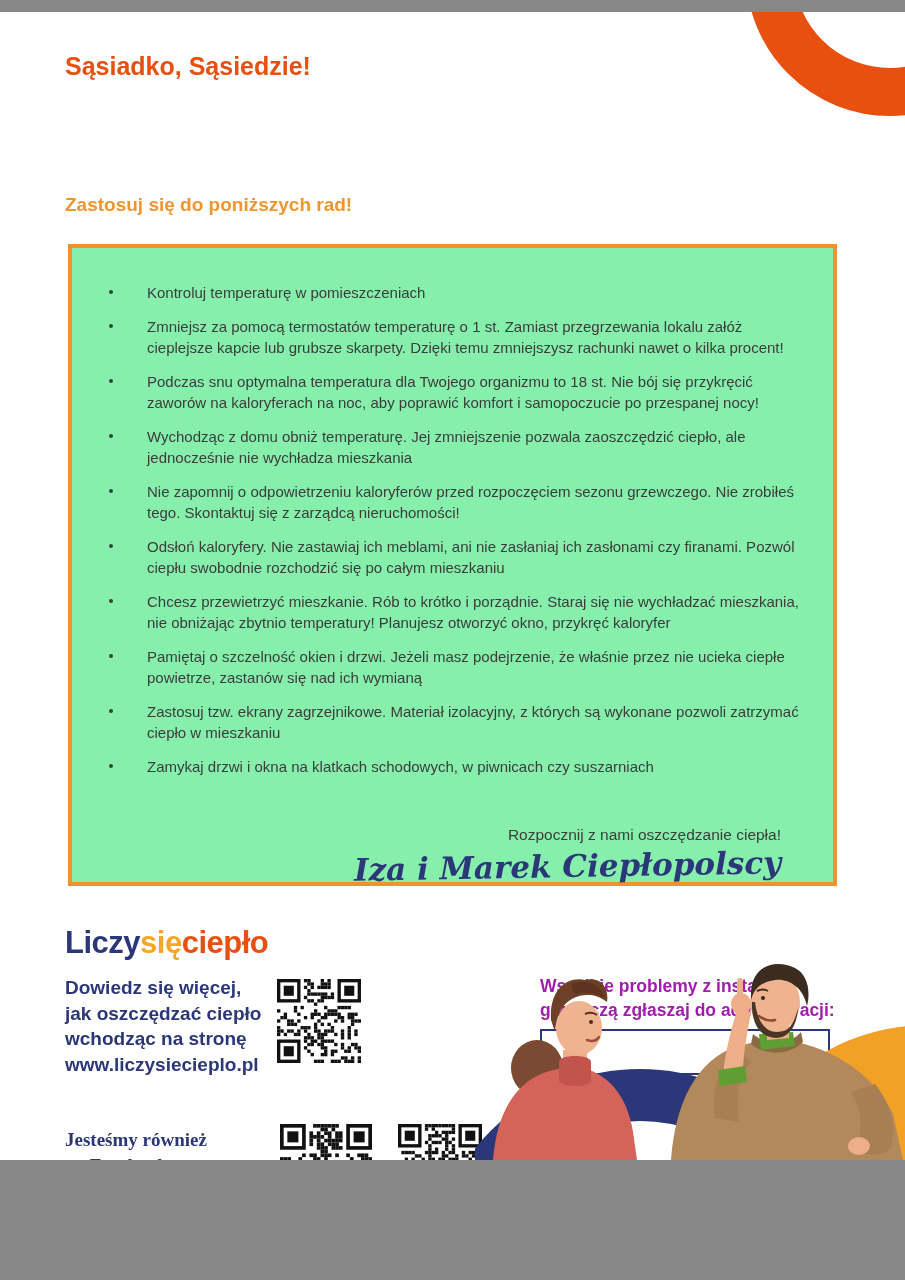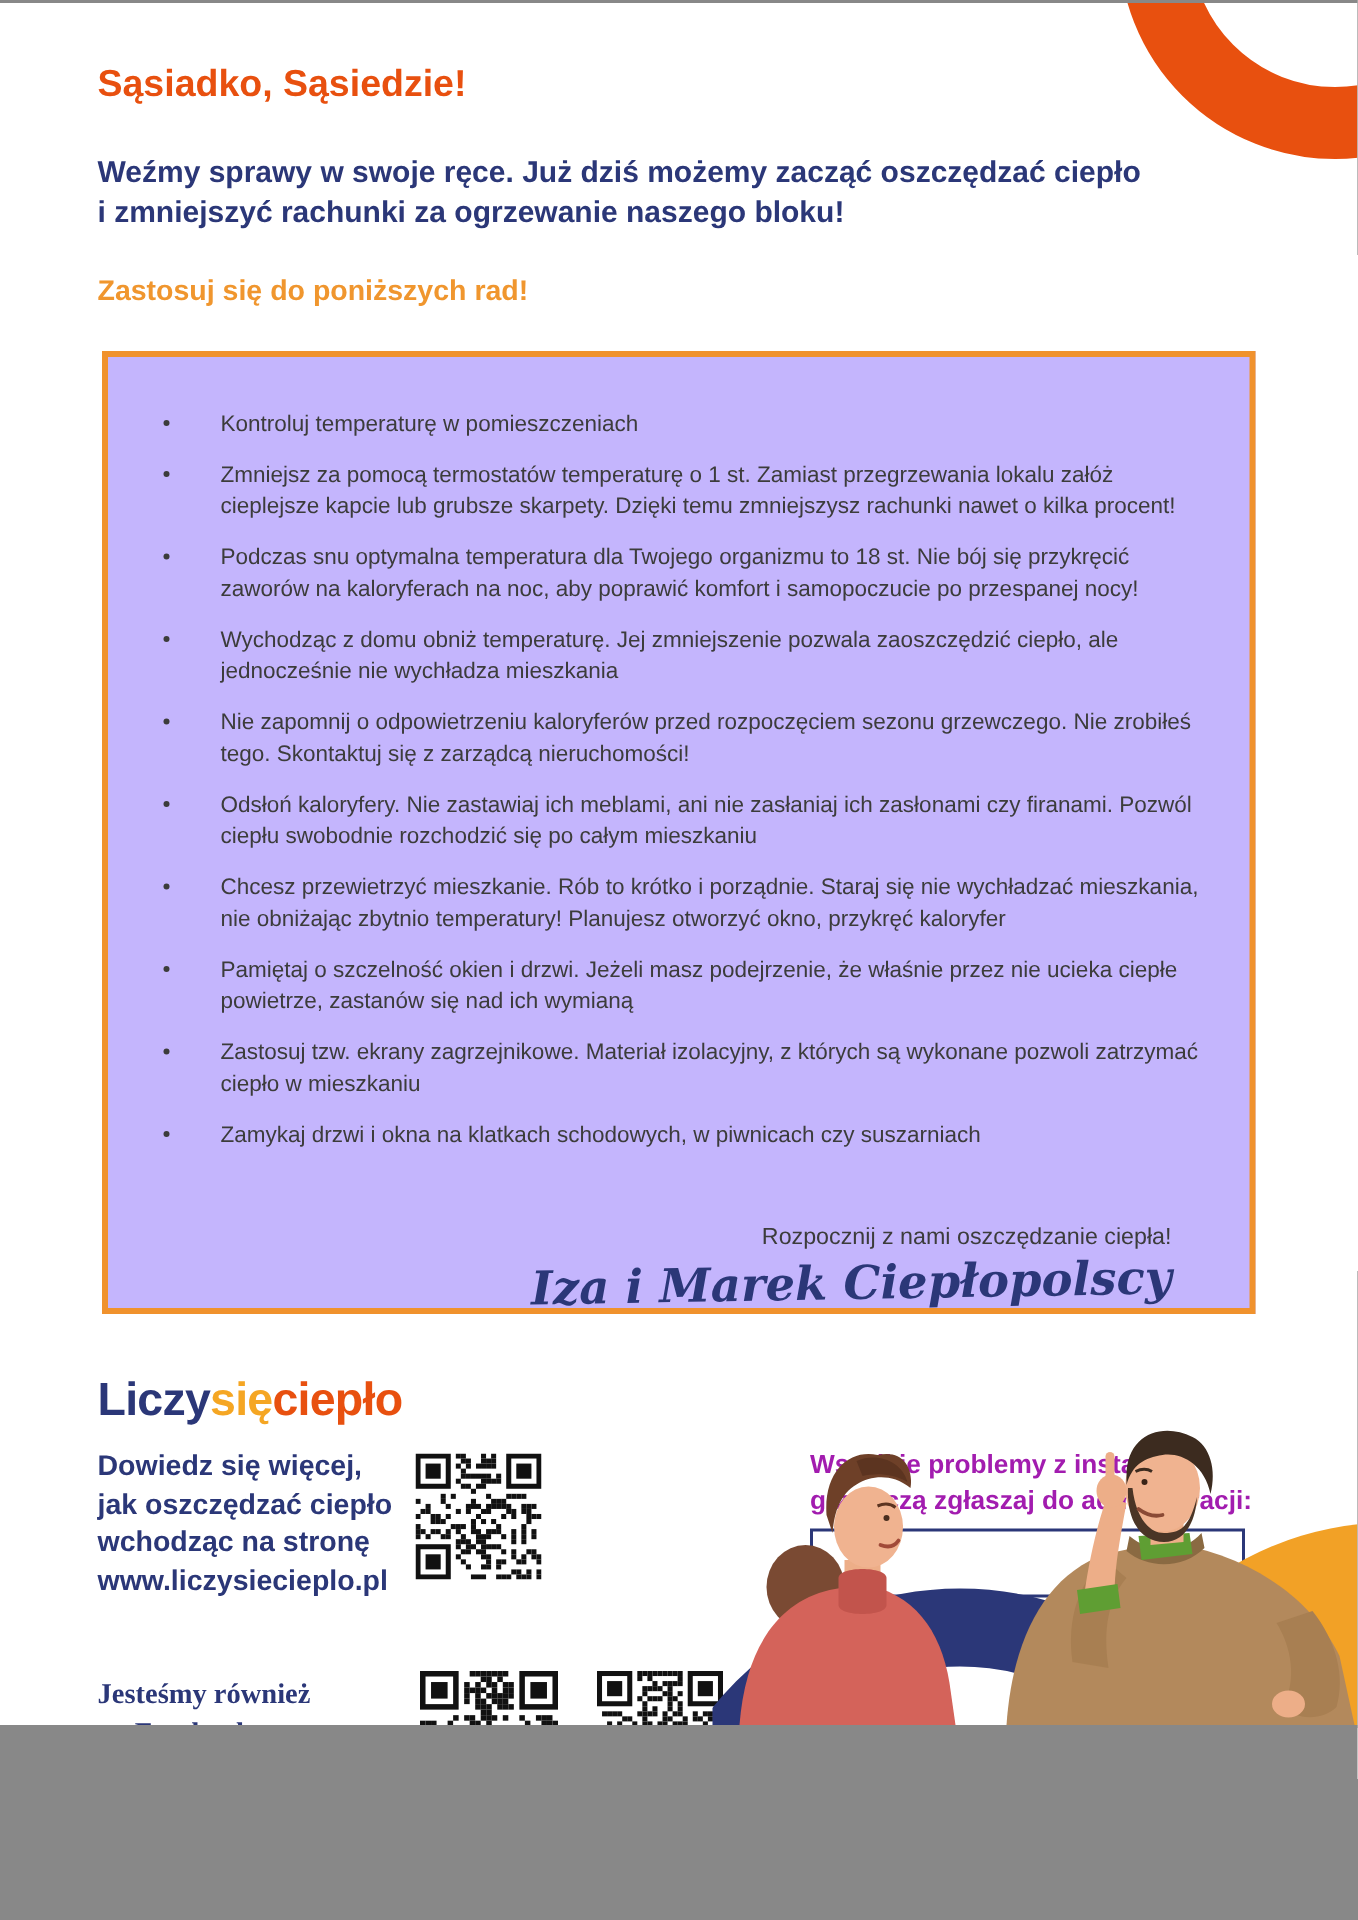--- a/index.html
+++ b/index.html
@@ -1,31 +1,31 @@
 <!DOCTYPE html>
 <html lang="pl"><head>
 <meta charset="utf-8">
 <style>
   html,body{margin:0;padding:0;background:#888;}
   .page{
     position:relative;width:905px;height:1148px;background:#ffffff;
-    margin:2px auto;overflow:hidden;
+    margin:12px auto;overflow:hidden;
     font-family:"Liberation Sans","DejaVu Sans",sans-serif;
   }
   .preline{white-space:pre-line;}
   
   .corner-arc{position:absolute;top:0;right:0;pointer-events:none;}
   
   .h-main{position:absolute;left:65px;top:40px;font-size:25px;font-weight:bold;color:#E8500F;}
   .h-intro{position:absolute;left:65px;top:100px;width:760px;font-size:20px;font-weight:bold;color:#2B3778;line-height:1.35;}
   .h-sub{position:absolute;left:65px;top:182px;font-size:19px;font-weight:bold;color:#F0962E;}
   
   .advice-box{
     position:absolute;left:68px;top:232px;width:769px;height:642px;
-    border:4px solid #F0922D;background:#c4b5fd;box-sizing:border-box;
+    border:4px solid #F0922D;background:#86efac;box-sizing:border-box;
     padding:34px 30px 0 37px;
   }
   .advice-list{list-style:none;margin:0;padding:0;max-width:690px;}
   .advice-list li{
     position:relative;padding-left:38px;margin-bottom:13px;
     font-size:15px;line-height:21px;color:#3C3C3B;
   }
   .advice-list li .dot{
     position:absolute;left:0;top:8px;width:4px;height:4px;border-radius:50%;background:#3C3C3B;
   }
@@ -60,22 +60,20 @@
 </head>
 <body>
 
 <div class="page">
 
   <svg class="corner-arc" viewBox="0 0 210 120" width="210" height="120" aria-hidden="true">
     <circle cx="195" cy="-40" r="120" fill="none" stroke="#E8500F" stroke-width="48"></circle>
   </svg>
 
   <div class="h-main">Sąsiadko, Sąsiedzie!</div>
-  <div class="h-intro preline">Weźmy sprawy w swoje ręce. Już dziś możemy zacząć oszczędzać ciepło
-i zmniejszyć rachunki za ogrzewanie naszego bloku!</div>
   <div class="h-sub">Zastosuj się do poniższych rad!</div>
 
   <div class="advice-box">
     <ul class="advice-list">
       <li><span class="dot"></span><span>Kontroluj temperaturę w pomieszczeniach</span></li>
       <li><span class="dot"></span><span>Zmniejsz za pomocą termostatów temperaturę o 1 st. Zamiast przegrzewania lokalu załóż cieplejsze kapcie lub grubsze skarpety.  Dzięki temu zmniejszysz rachunki nawet o kilka procent!</span></li>
       <li><span class="dot"></span><span>Podczas snu optymalna temperatura dla Twojego organizmu to 18 st. Nie bój się przykręcić zaworów na kaloryferach na noc, aby poprawić komfort i samopoczucie po przespanej nocy!</span></li>
       <li><span class="dot"></span><span>Wychodząc z domu obniż temperaturę. Jej zmniejszenie pozwala zaoszczędzić ciepło, ale jednocześnie nie wychładza mieszkania</span></li>
       <li><span class="dot"></span><span>Nie zapomnij o odpowietrzeniu kaloryferów przed rozpoczęciem sezonu grzewczego. Nie zrobiłeś tego. Skontaktuj się z zarządcą nieruchomości!</span></li>
       <li><span class="dot"></span><span>Odsłoń kaloryfery. Nie zastawiaj ich meblami, ani nie zasłaniaj ich zasłonami czy firanami. Pozwól ciepłu swobodnie rozchodzić się po całym mieszkaniu</span></li>

